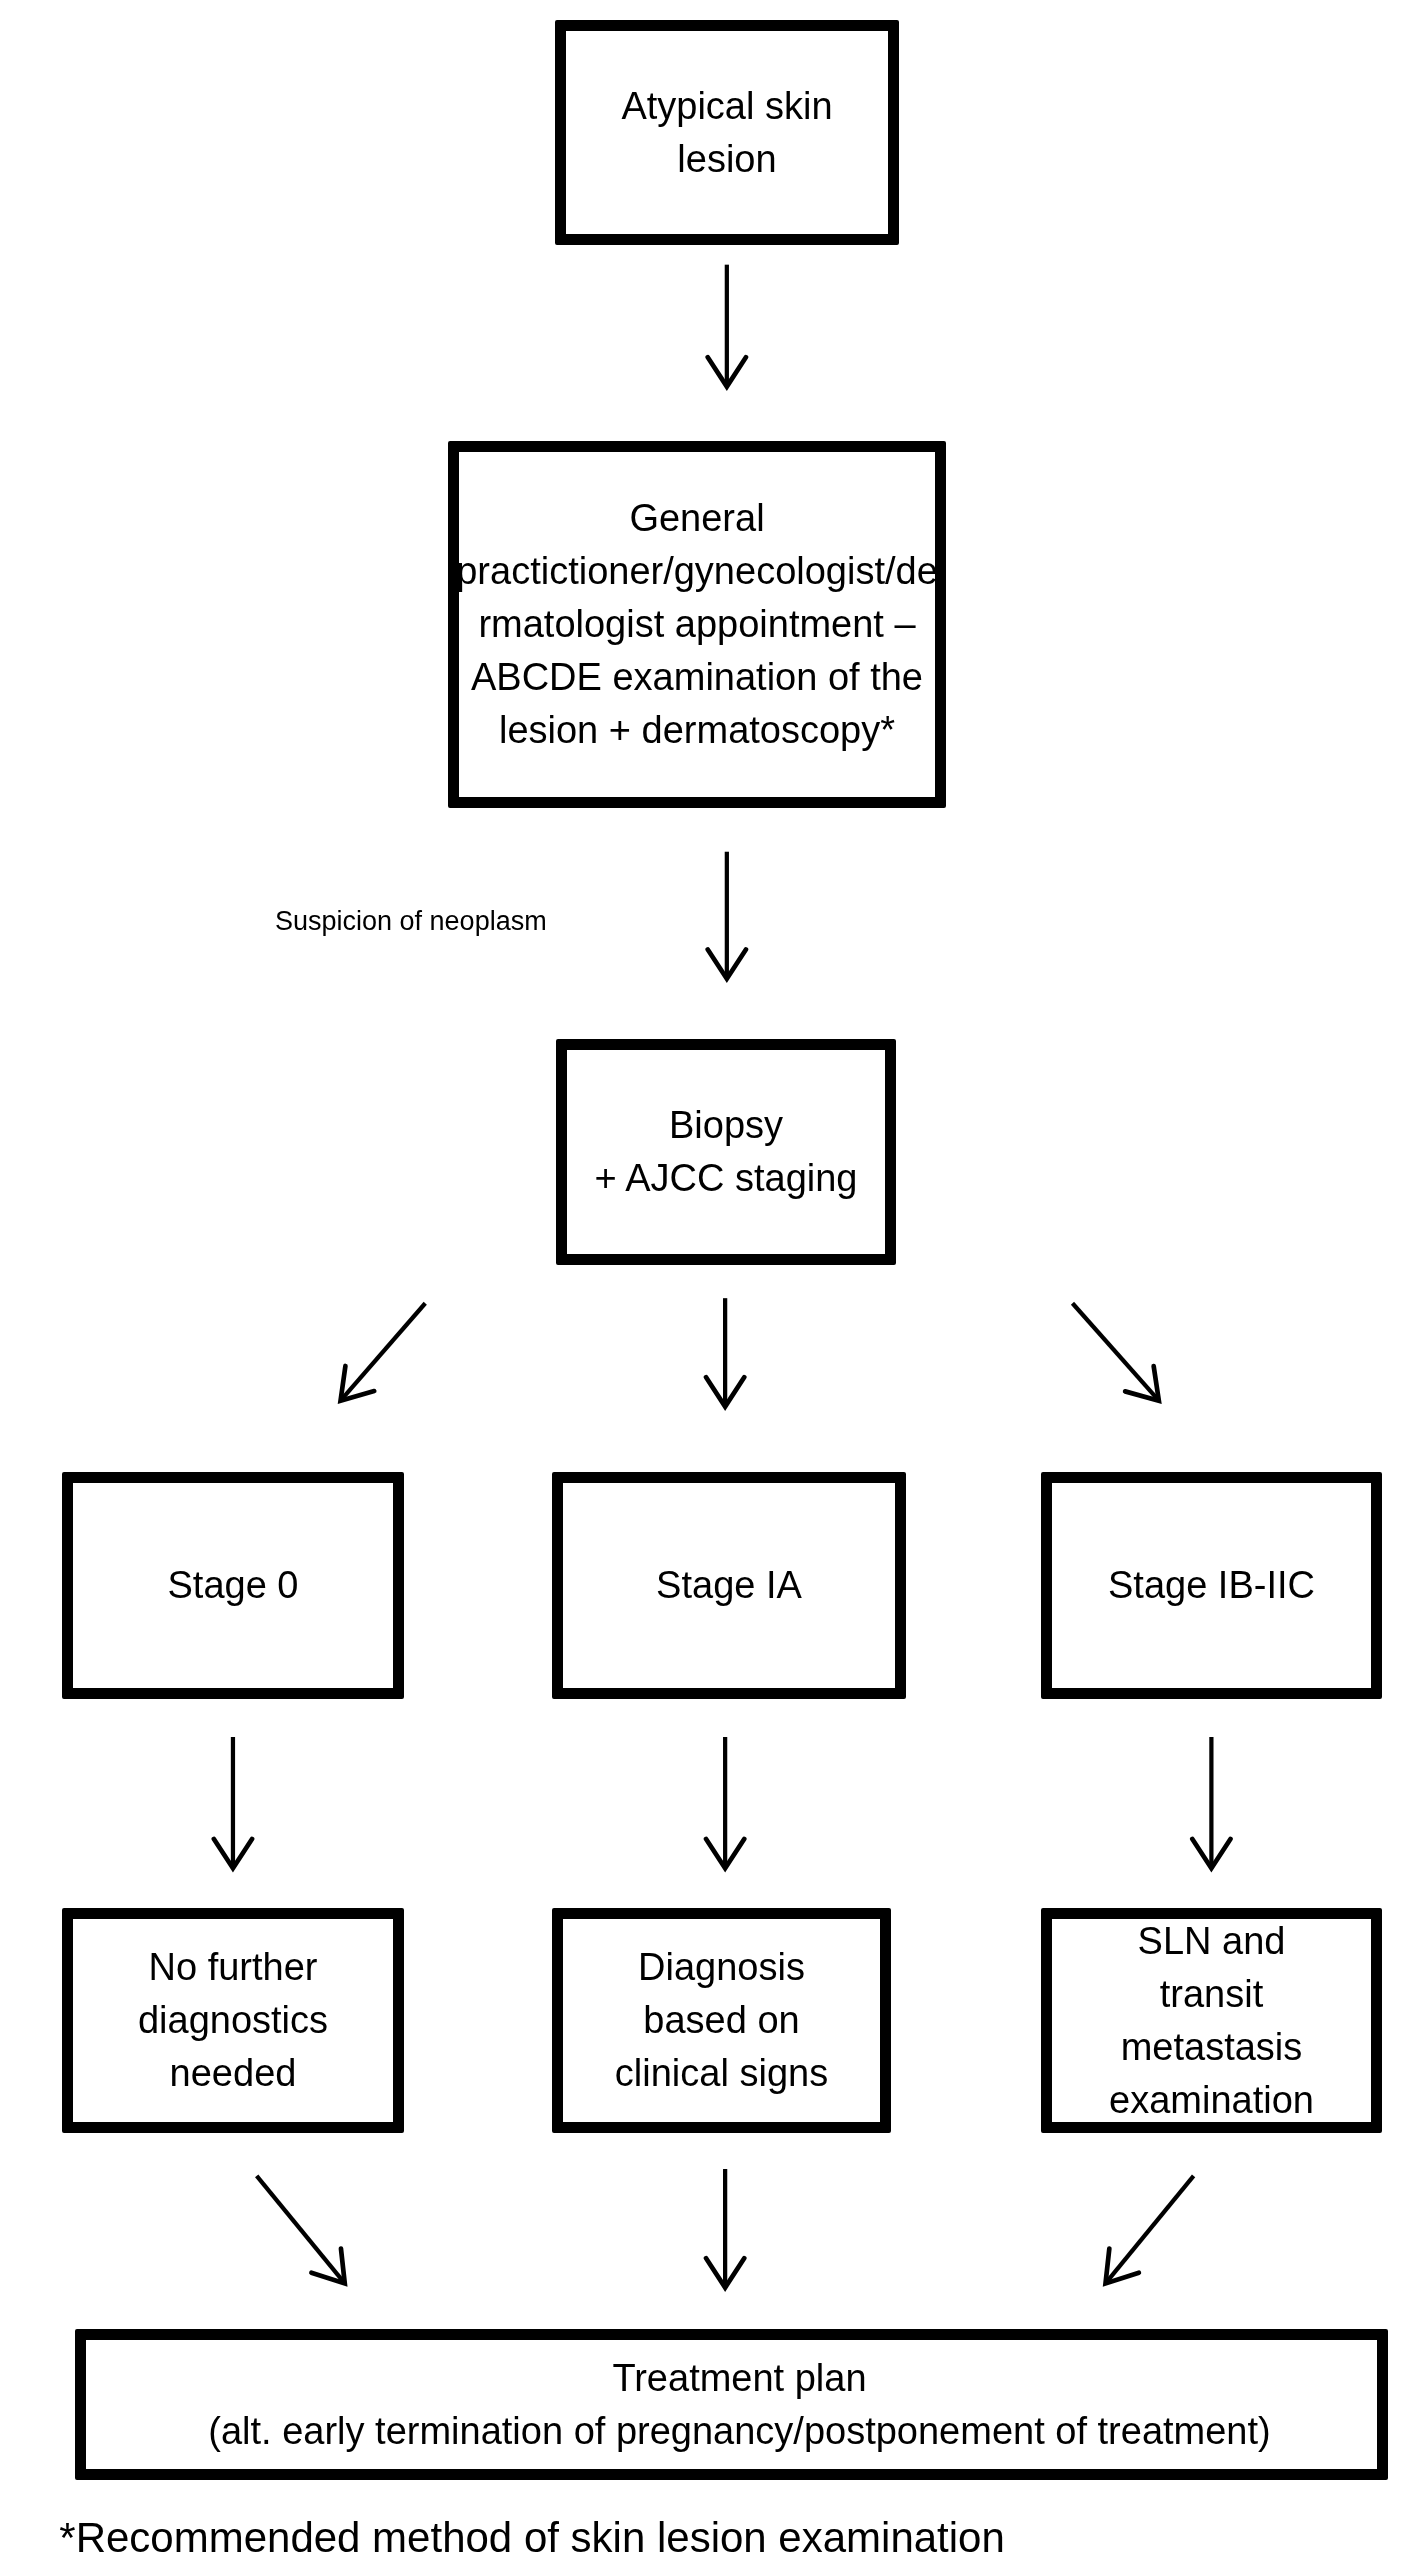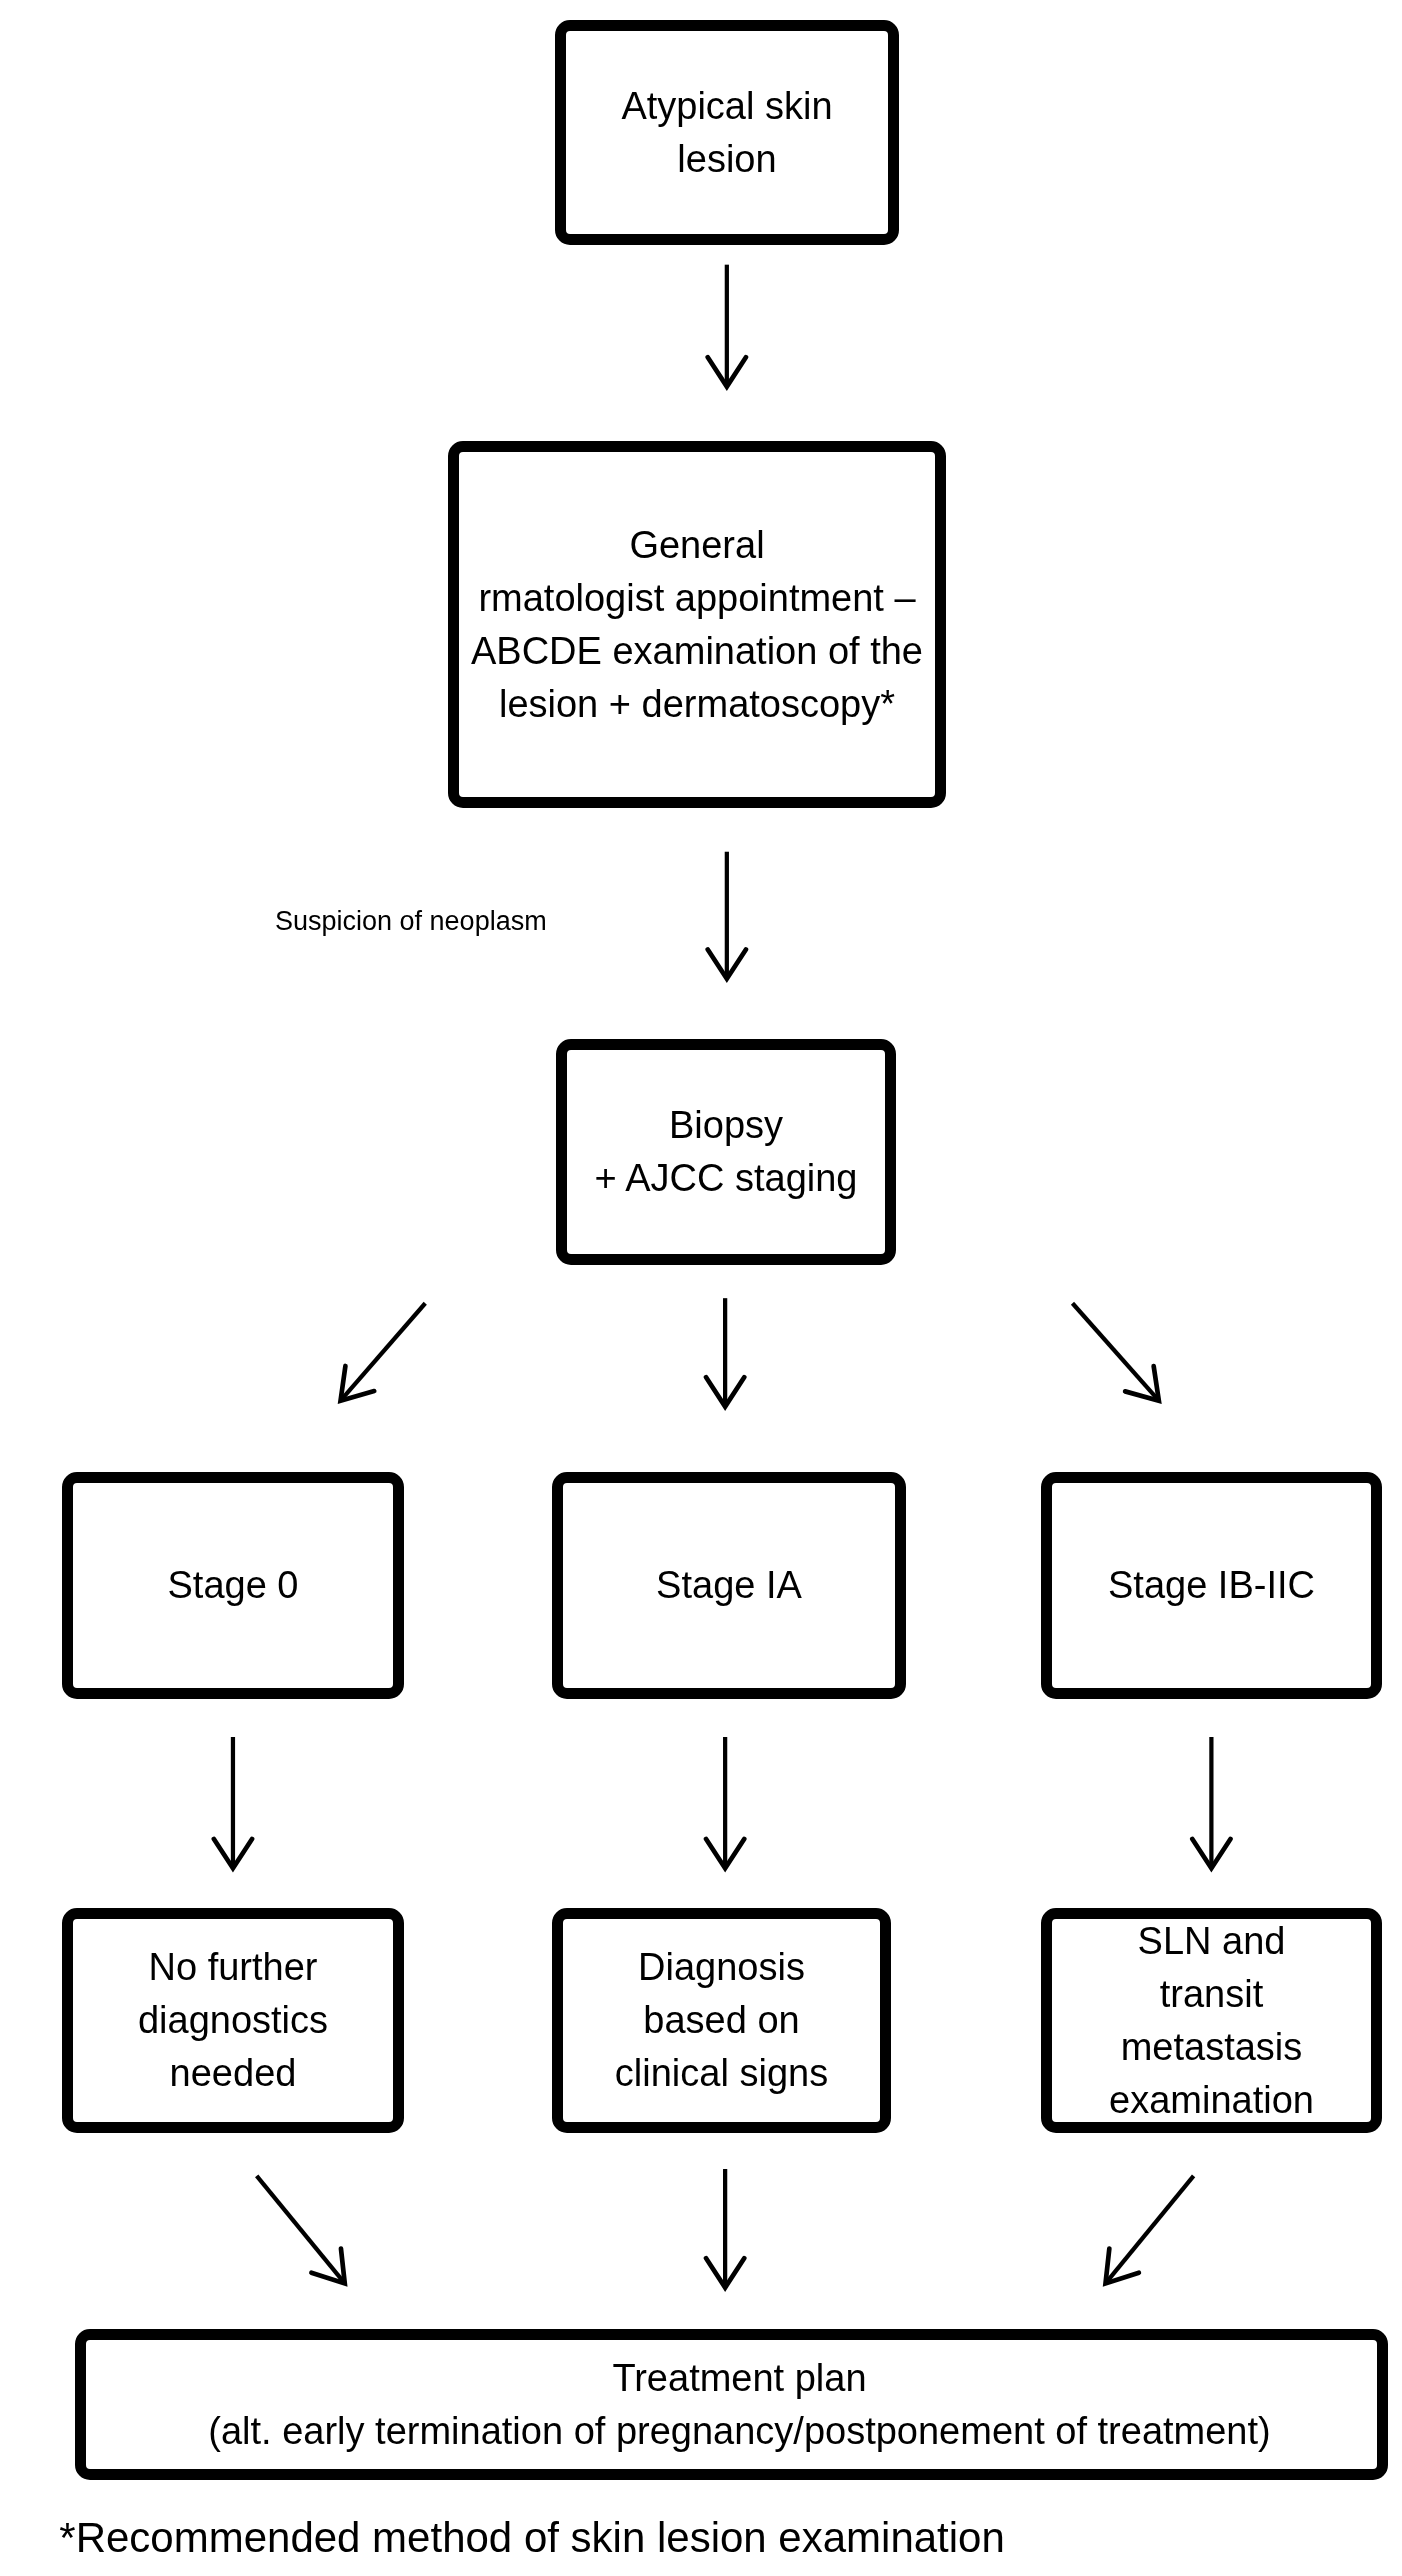--- a/index.html
+++ b/index.html
@@ -9,21 +9,21 @@
     height: 2576px;
     background: #ffffff;
     font-family: "Liberation Sans", "DejaVu Sans", sans-serif;
     color: #000000;
     overflow: hidden;
   }
   .box {
     position: absolute;
     box-sizing: border-box;
     border: 11px solid #000000;
-    border-radius: 15px;
+    border-radius: 2px;
     background: #ffffff;
     display: flex;
     flex-direction: column;
     align-items: center;
     justify-content: center;
     text-align: left;
     font-size: 38px;
     line-height: 53px;
     color: #000000;
   }
@@ -87,20 +87,21 @@
     <line x1="1409" y1="2568" x2="1305" y2="2695" marker-end="url(#arrowhead)"></line>
   </svg>
 
   <div class="box" id="node-atypical">
     <div class="line">Atypical skin</div>
     <div class="line">lesion</div>
   </div>
 
   <div class="box" id="node-general">
     <div class="line">General</div>
+    <div class="line">practictioner/gynecologist/de</div>
     <div class="line">rmatologist appointment –</div>
     <div class="line">ABCDE examination of the</div>
     <div class="line">lesion + dermatoscopy*</div>
   </div>
 
   <div id="edge-label">Suspicion of neoplasm</div>
 
   <div class="box" id="node-biopsy">
     <div class="line">Biopsy</div>
     <div class="line">+ AJCC staging</div>

